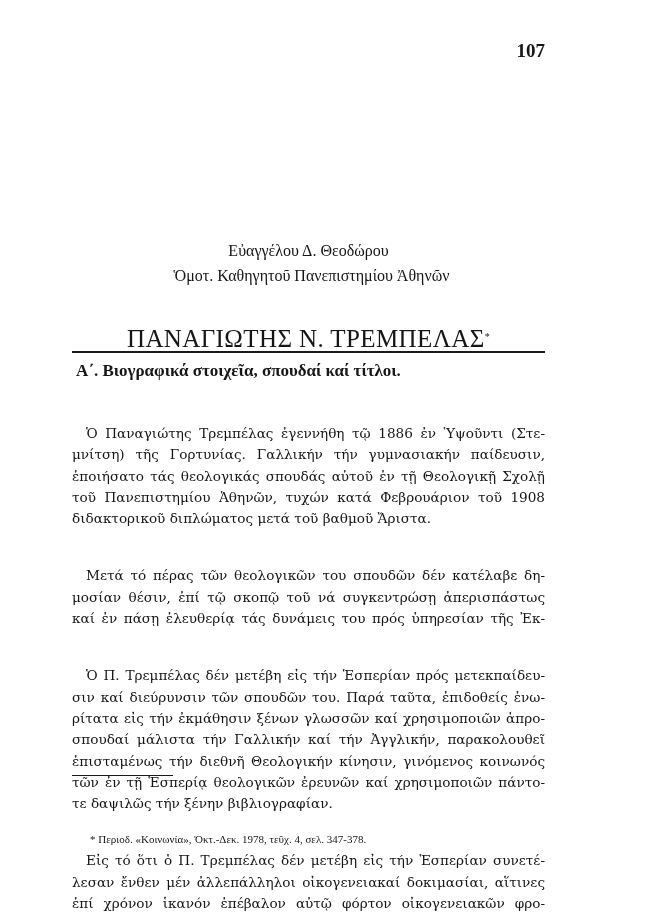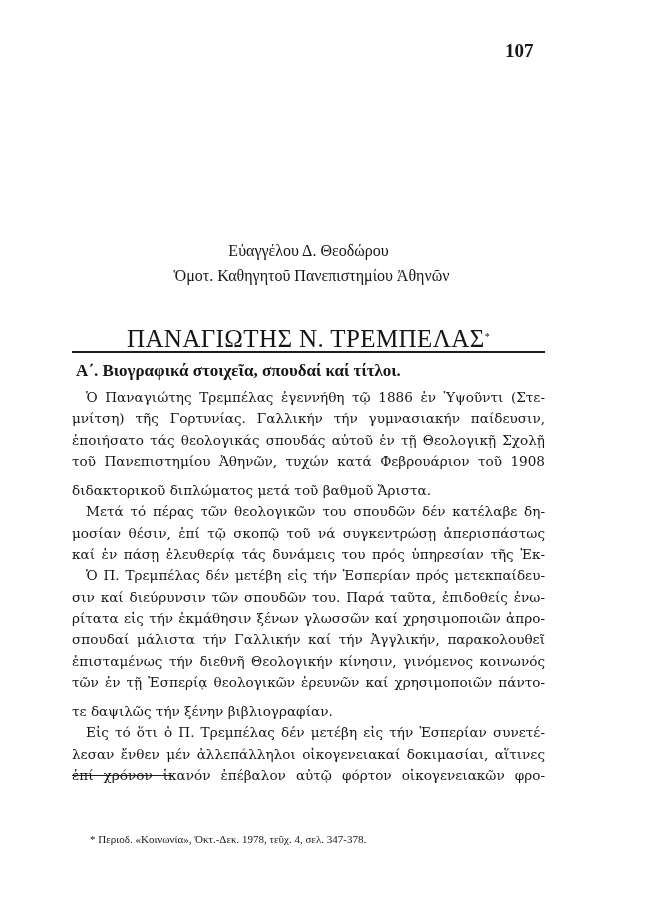--- a/index.html
+++ b/index.html
@@ -1,34 +1,34 @@
 <!DOCTYPE html>
 <html><head>
 <meta charset="utf-8">
 <style>
   html, body { margin:0; padding:0; background:#ffffff; }
   body { width:667px; height:923px; position:relative; overflow:hidden;
          font-family:"DejaVu Serif", "Liberation Serif", serif; color:#161616; }
-  .page-number { position:absolute; top:40px; left:505px; width:40px; text-align:left;
+  .page-number { position:absolute; top:40px; left:505px; width:40px; text-align:right;
                  font-family:"Liberation Serif", serif; font-size:19px; font-weight:bold; }
   .author-block { position:absolute; top:238px; left:72px; width:473px; text-align:center;
                   font-family:"Liberation Serif", serif; font-size:16px; line-height:25px; }
   .author-block .affil { padding-left:6px; }
   .title { position:absolute; top:324px; left:72px; width:473px; text-align:center;
            font-family:"Liberation Serif", serif; font-size:25px; letter-spacing:0.4px; line-height:30px; }
   .title sup { font-size:10px; vertical-align:top; position:relative; top:-2px; }
   .rule { position:absolute; top:351px; left:72px; width:473px; height:0; border-top:2px solid #1a1a1a; }
   .section-heading { position:absolute; top:360px; left:76px; font-family:"Liberation Serif", serif;
                      font-size:17px; font-weight:bold; line-height:22px; }
   .body-text { position:absolute; top:387px; left:72px; width:473px;
                font-family:"DejaVu Serif", serif; font-size:13.6px; line-height:21.3px; }
   .body-text p { margin:0; text-align:justify; text-align-last:left; }
   .body-text .line { display:block; text-align:justify; text-align-last:justify; white-space:nowrap; }
-  .body-text .line.last { text-align-last:left;margin-top:8px; }
-  .body-text .line.indent { padding-left:14px; }
+  .body-text .line.last { text-align-last:left; }
+  .body-text .line.indent { padding-left:14px;margin-top:36px; }
   .fn-rule { position:absolute; top:775px; left:72px; width:101px; height:0; border-top:1px solid #1a1a1a; }
   .footnote { position:absolute; top:804px; left:90px; font-family:"Liberation Serif", serif;
               font-size:11px; line-height:14px;margin-top:28px; }
 </style>
 </head>
 <body>
 
 <div class="page-number">107</div>
 
 <div class="author-block">

